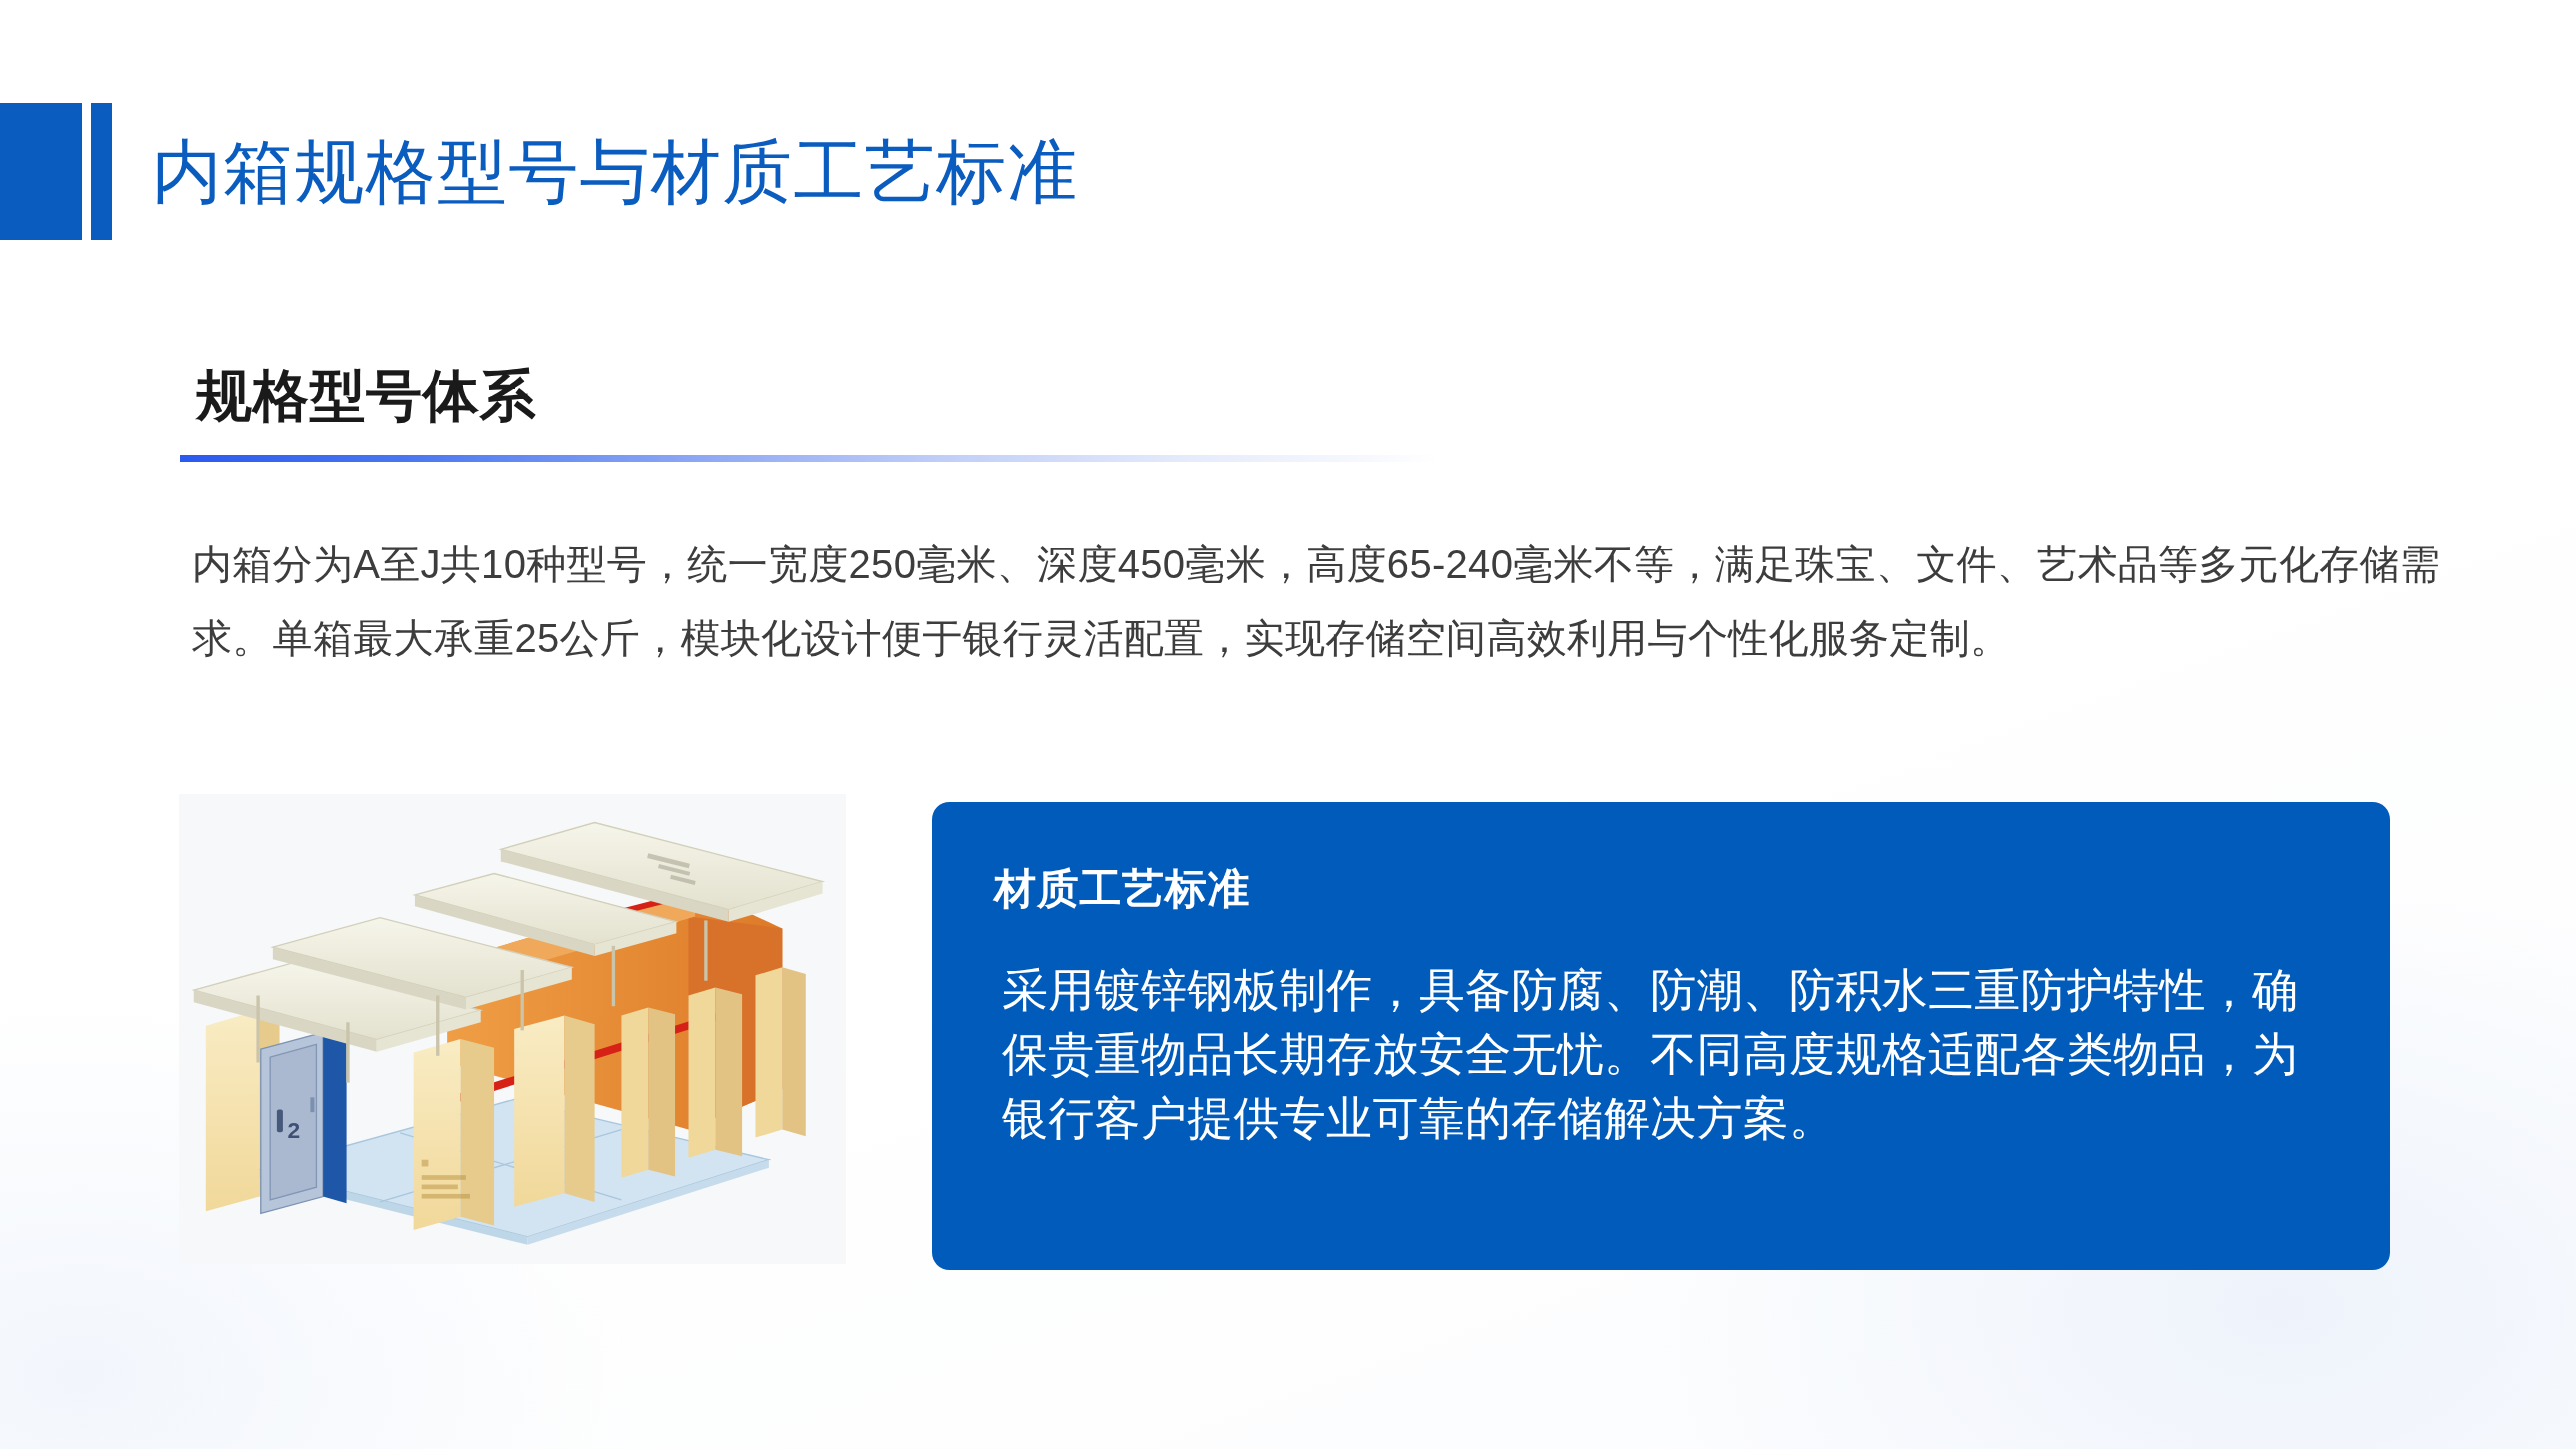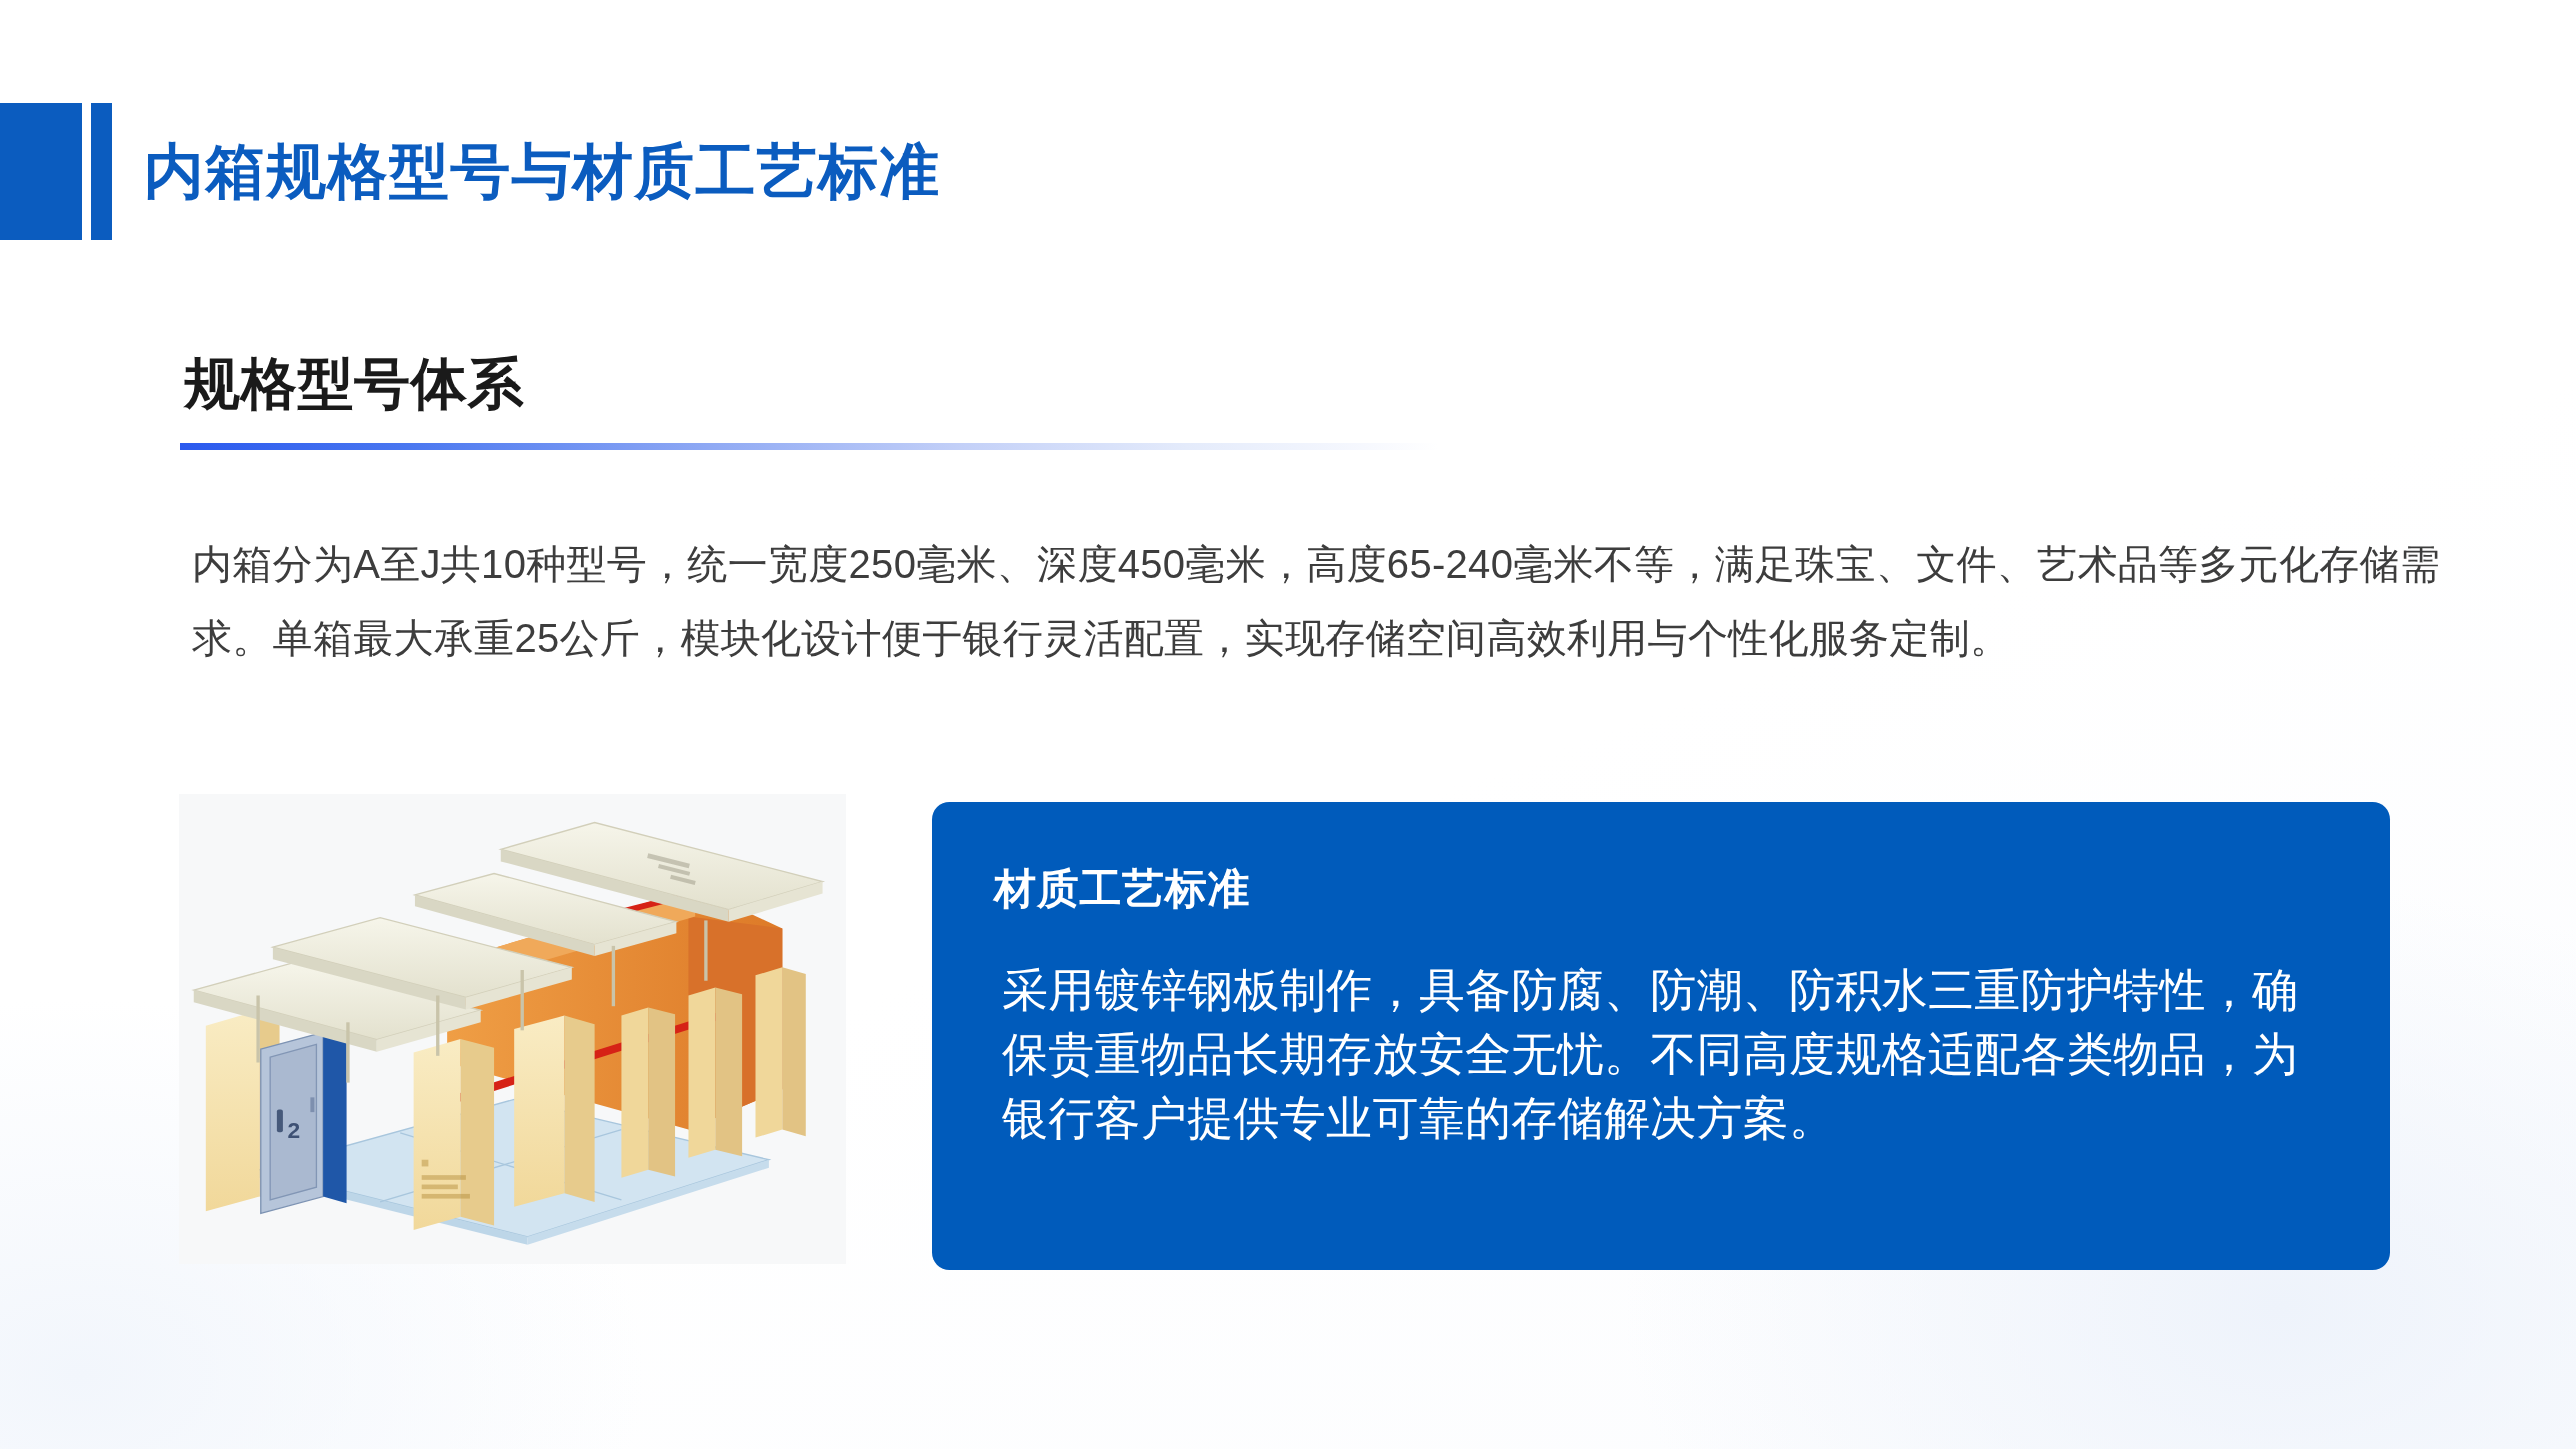--- a/index.html
+++ b/index.html
@@ -50,42 +50,43 @@
   }
   .accent-bar-gap {
     width: 8.7px;
   }
   .accent-bar-thin {
     width: 21px;
     height: 100%;
     background: #0b5cbf;
   }
   .page-title {
-    font-size: 60px;
-    font-weight: bold;
+    font-size: 70px;
+    font-weight: normal;
     color: #0b5cbf;
     letter-spacing: 1.3px;
     line-height: 1;
     white-space: nowrap;
+    margin-left: 8px;
   }
 
   
   .section-head {
     position: absolute;
     left: 180px;
     top: 349px;
     width: 1261px;
   }
   .section-title {
     font-size: 56px;
     font-weight: bold;
     color: #1a1a1a;
     line-height: 1.1;
     letter-spacing: 0.7px;
-    margin: 4px;
+    margin: 16px;
     white-space: nowrap;
   }
   .section-divider {
     margin-top: 28px;
     width: 1258px;
     height: 7.4px;
     background: linear-gradient(to right, #2a59ee 0%, #4a77f0 18%, #8fa9f4 42%, #c3d0f8 62%, #e4ebfb 80%, #f6f8fe 94%, #ffffff 100%);
   }
 
   

